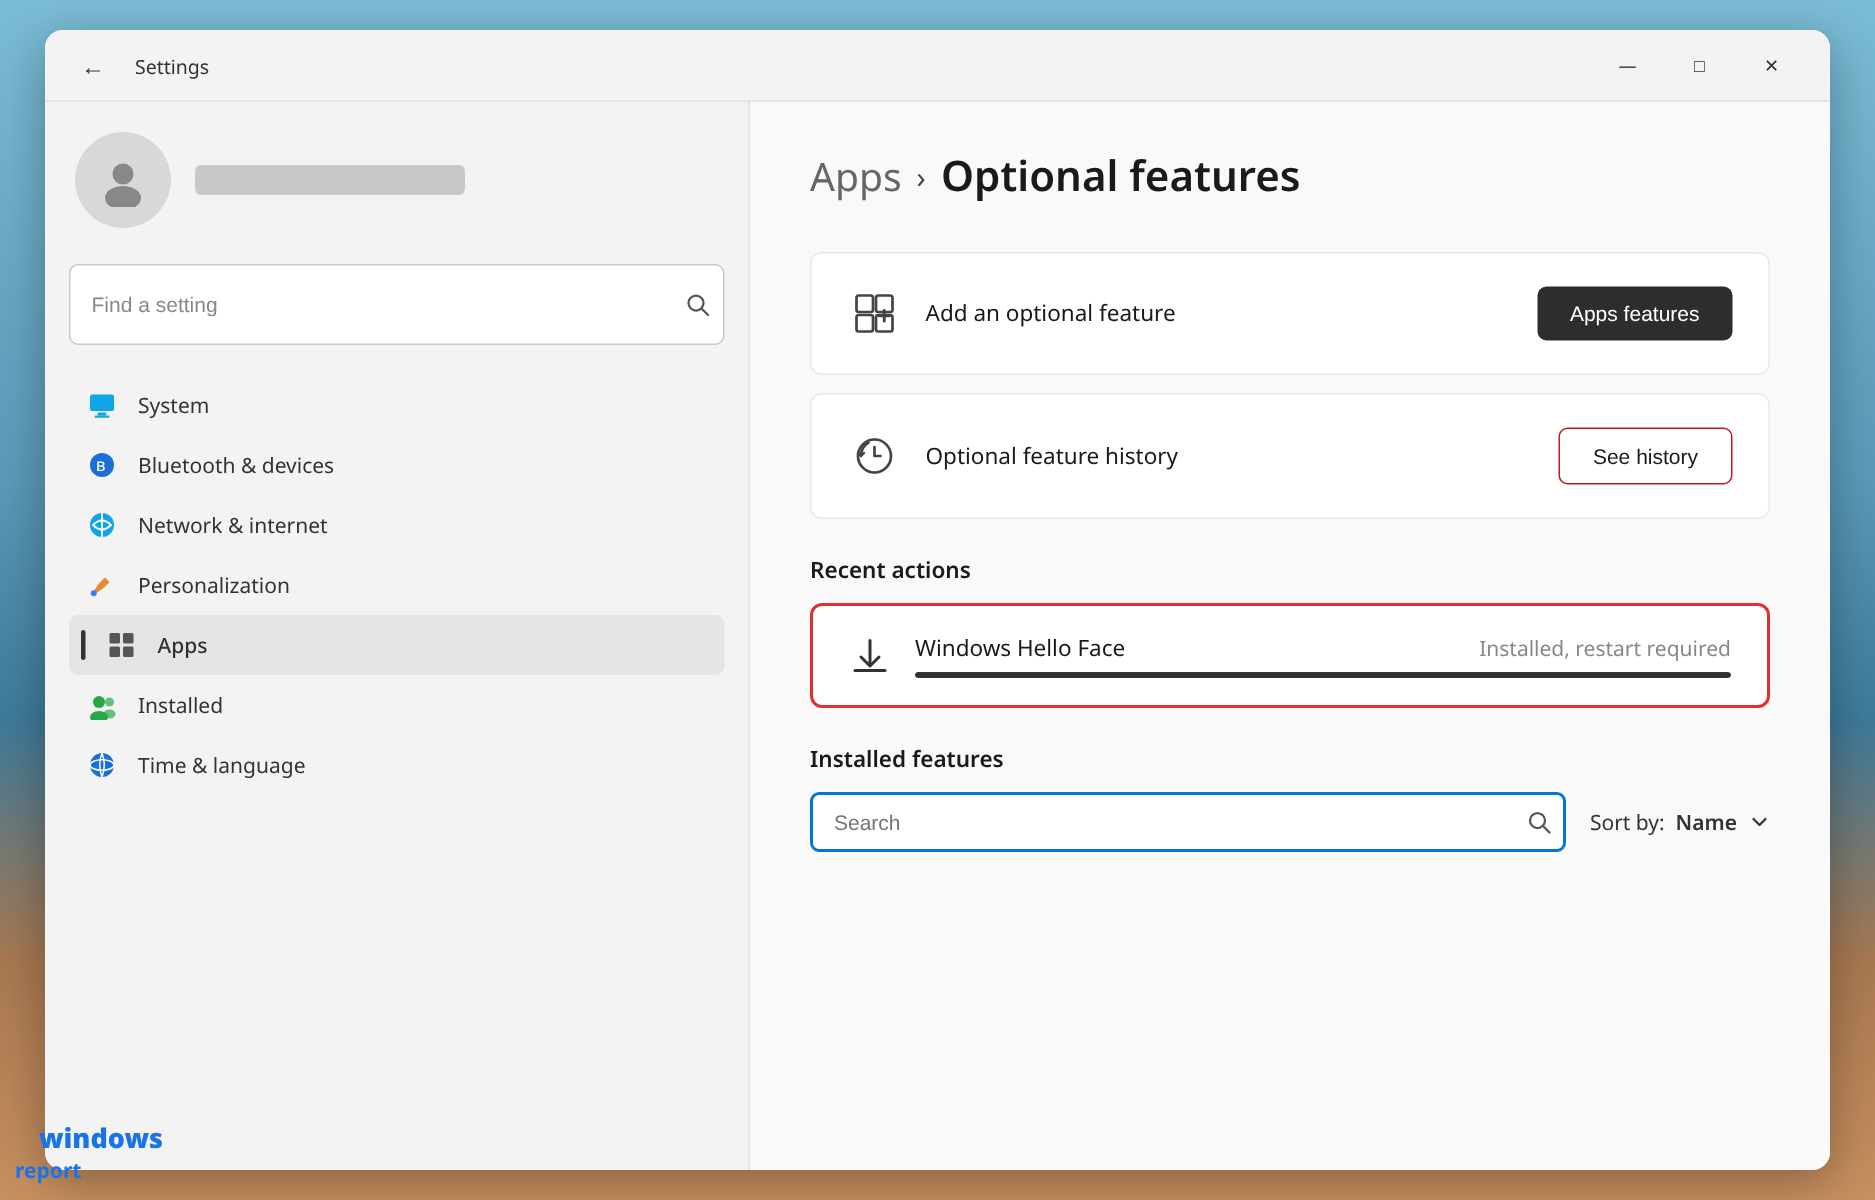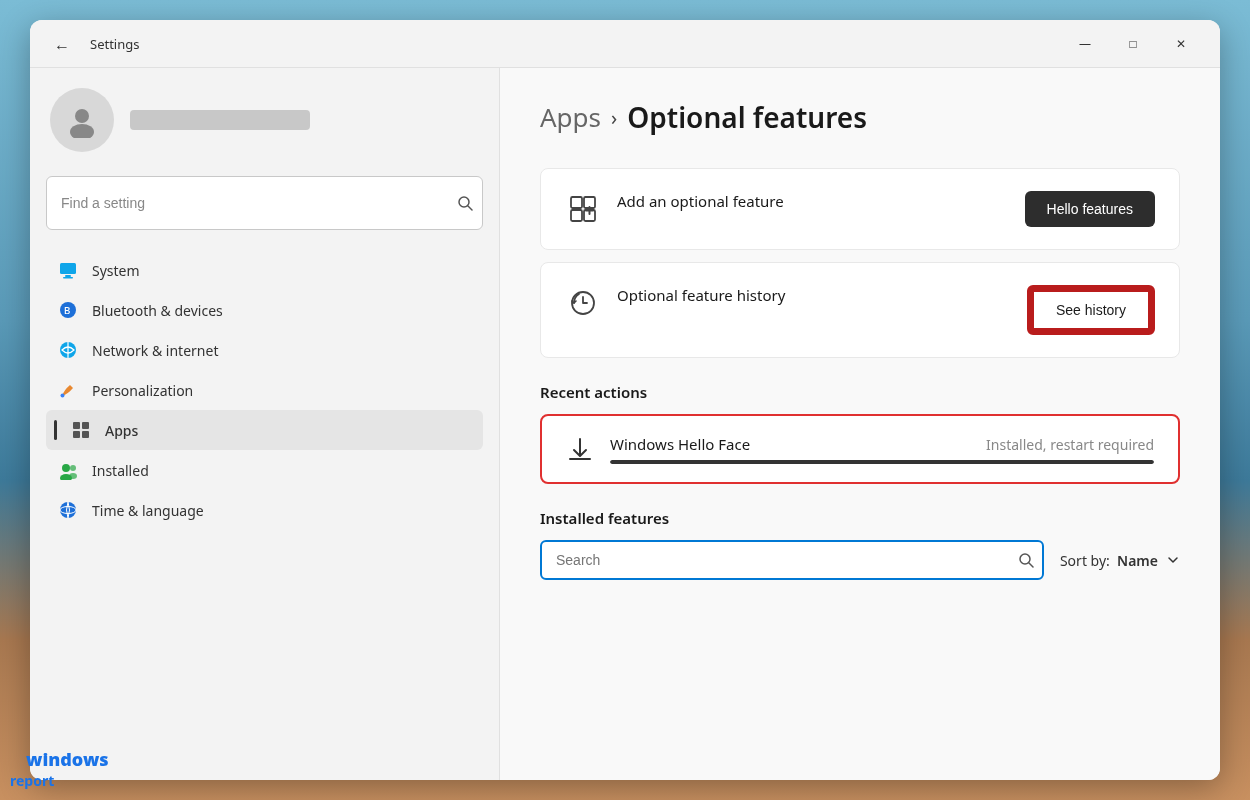--- a/index.html
+++ b/index.html
@@ -243,21 +243,21 @@
       font-weight: 600;
     }
 
     
     .feature-card {
       background: white;
       border-radius: 8px;
       padding: 22px 24px;
       margin-bottom: 12px;
       display: flex;
-      align-items: flex-start;
+      align-items: center;
       gap: 16px;
       border: 1px solid #e8e8e8;
     }
 
     .feature-icon {
       width: 36px;
       height: 36px;
       display: flex;
       align-items: center;
       justify-content: center;
@@ -281,21 +281,21 @@
       padding: 10px 22px;
       font-size: 14px;
       font-weight: 500;
       cursor: pointer;
       white-space: nowrap;
     }
 
     .btn-light {
       background: white;
       color: #1a1a1a;
-      border: 7px solid #b91c1c;
+      border: 1px solid #b91c1c;
       border-radius: 6px;
       padding: 10px 22px;
       font-size: 14px;
       font-weight: 400;
       cursor: pointer;
       white-space: nowrap;
     }
 
     
     .section-title {
@@ -565,21 +565,21 @@
           <svg width="28" height="28" viewBox="0 0 28 28" fill="none">
             <rect x="2" y="2" width="11" height="11" rx="1.5" stroke="#444" stroke-width="1.8"></rect>
             <rect x="15" y="2" width="11" height="11" rx="1.5" stroke="#444" stroke-width="1.8"></rect>
             <rect x="2" y="15" width="11" height="11" rx="1.5" stroke="#444" stroke-width="1.8"></rect>
             <rect x="15" y="15" width="11" height="11" rx="1.5" stroke="#444" stroke-width="1.8"></rect>
             <line x1="20.5" y1="12" x2="20.5" y2="19" stroke="#444" stroke-width="2" stroke-linecap="round"></line>
             <line x1="17" y1="15.5" x2="24" y2="15.5" stroke="#444" stroke-width="2" stroke-linecap="round"></line>
           </svg>
         </div>
         <span class="feature-text">Add an optional feature</span>
-        <button class="btn-dark">Hello features</button>
+        <button class="btn-dark">Apps features</button>
       </div>
 
       <div class="feature-card">
         <div class="feature-icon">
           <svg width="28" height="28" viewBox="0 0 28 28" fill="none">
             <circle cx="14" cy="14" r="11" stroke="#444" stroke-width="1.8"></circle>
             <path d="M14 8 L14 14 L18 14" stroke="#444" stroke-width="1.8" stroke-linecap="round" stroke-linejoin="round"></path>
             <path d="M5 14 Q5 8 10 5" stroke="#444" stroke-width="1.8" stroke-linecap="round"></path>
             <path d="M5 14 L3 12 M5 14 L7 12" stroke="#444" stroke-width="1.6" stroke-linecap="round"></path>
           </svg>

